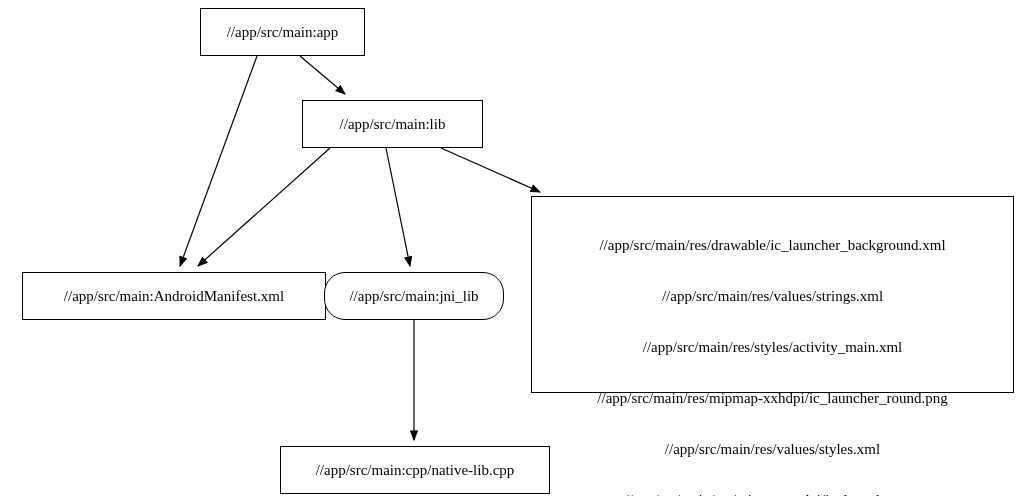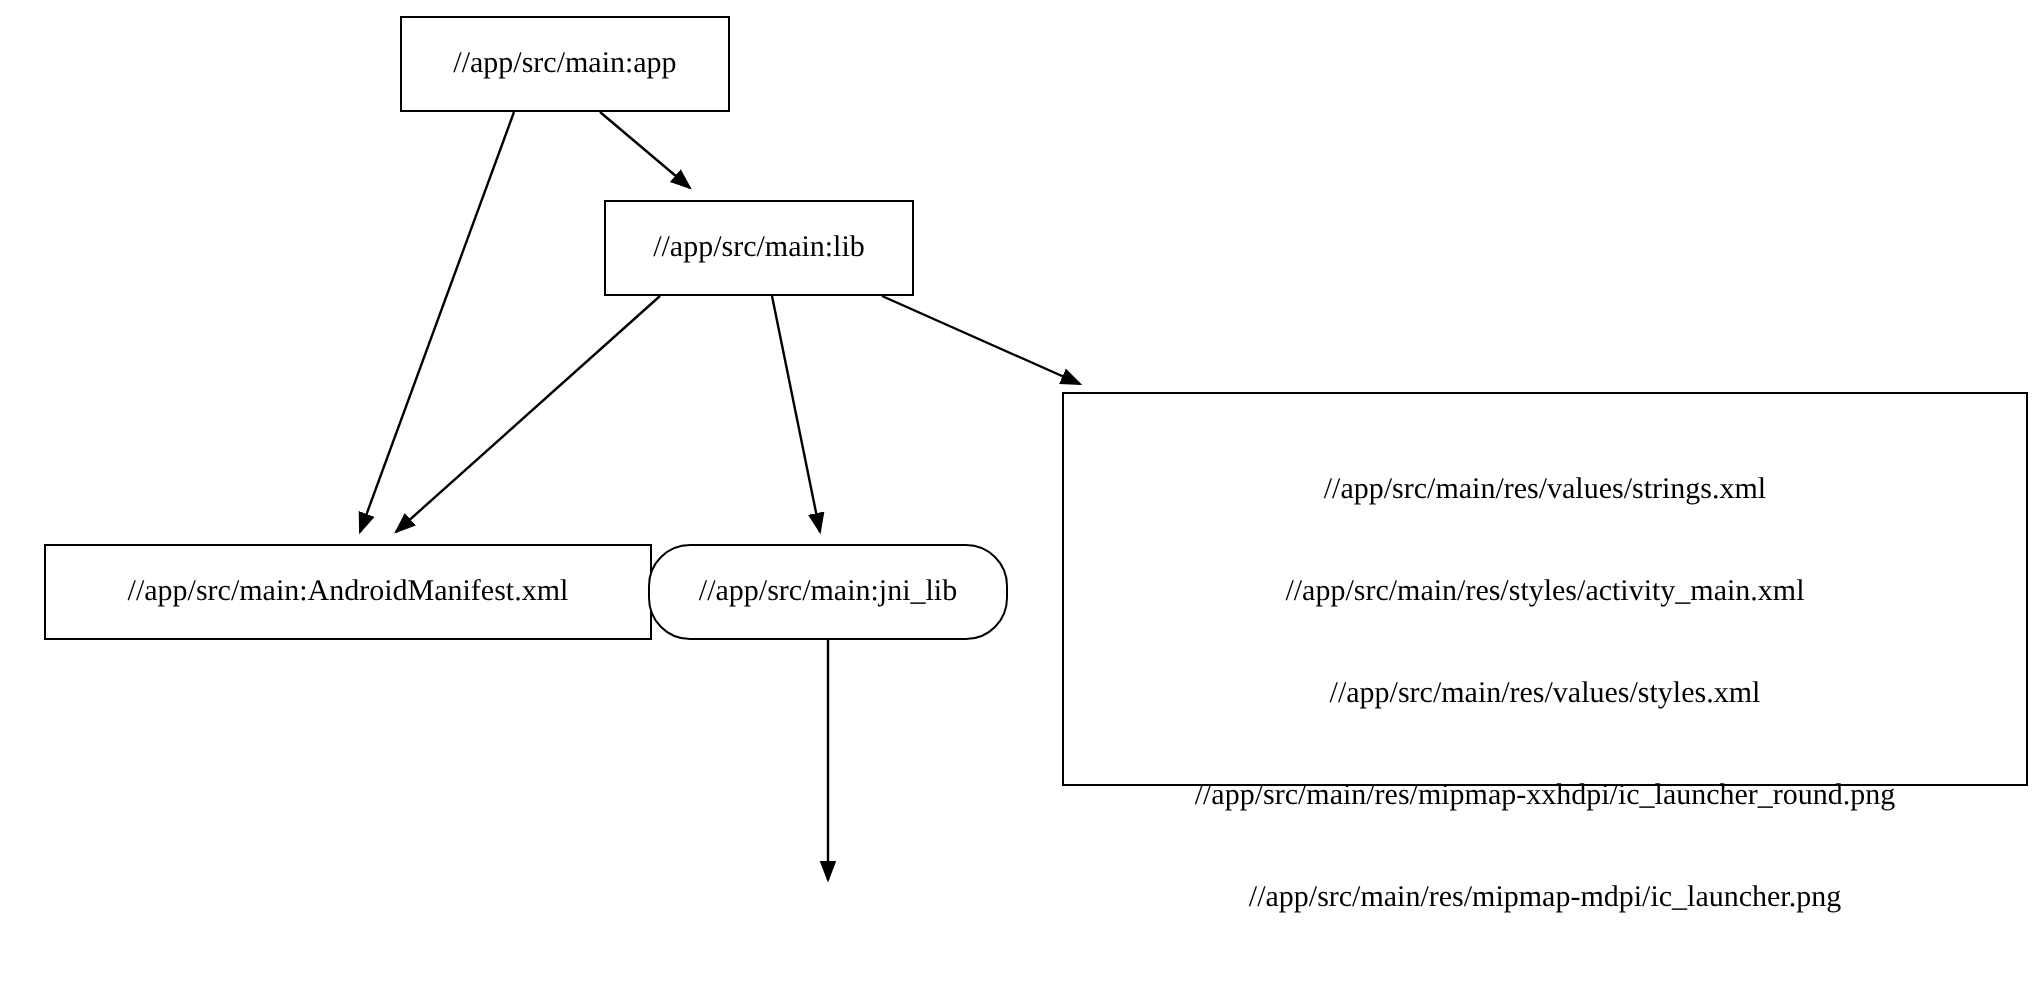--- a/index.html
+++ b/index.html
@@ -62,37 +62,41 @@
     <line x1="330" y1="148" x2="198" y2="266" stroke="#000000" stroke-width="1.2" marker-end="url(#arrow)"></line>
     <line x1="386" y1="148" x2="410" y2="266" stroke="#000000" stroke-width="1.2" marker-end="url(#arrow)"></line>
     <line x1="441" y1="148" x2="540" y2="192" stroke="#000000" stroke-width="1.2" marker-end="url(#arrow)"></line>
     <line x1="414" y1="320" x2="414" y2="440" stroke="#000000" stroke-width="1.2" marker-end="url(#arrow)"></line>
   </svg>
 
   <div class="node" style="left:200px; top:8px; width:165px; height:48px;">
     <span>//app/src/main:app</span>
   </div>
 
-  <div class="node" style="left:302px; top:100px; width:155px; height:48px;">
+  <div class="node" style="left:302px; top:100px; width:181px; height:48px;">
     <span>//app/src/main:lib</span>
   </div>
 
   <div class="node" style="left:22px; top:272px; width:304px; height:48px;">
     <span>//app/src/main:AndroidManifest.xml</span>
   </div>
 
   <div class="node" style="left:324px; top:272px; width:180px; height:48px;border-radius:21px;">
     <span>//app/src/main:jni_lib</span>
   </div>
 
   <div class="node multiline" style="left:531px; top:196px; width:483px; height:197px;">
+    <span class="line">//app/src/main/res/drawable/ic_launcher_background.xml</span>
     <span class="line">//app/src/main/res/values/strings.xml</span>
     <span class="line">//app/src/main/res/styles/activity_main.xml</span>
+    <span class="line">//app/src/main/res/mipmap-xxhdpi/ic_launcher_round.png</span>
     <span class="line">//app/src/main/res/values/styles.xml</span>
-    <span class="line">//app/src/main/res/mipmap-xxhdpi/ic_launcher_round.png</span>
     <span class="line">//app/src/main/res/mipmap-mdpi/ic_launcher.png</span>
     
     
     
     
   </div>
 
+  <div class="node" style="left:280px; top:446px; width:270px; height:48px;">
+    <span>//app/src/main:cpp/native-lib.cpp</span>
+  </div>
 </div>
 
 </body></html>

